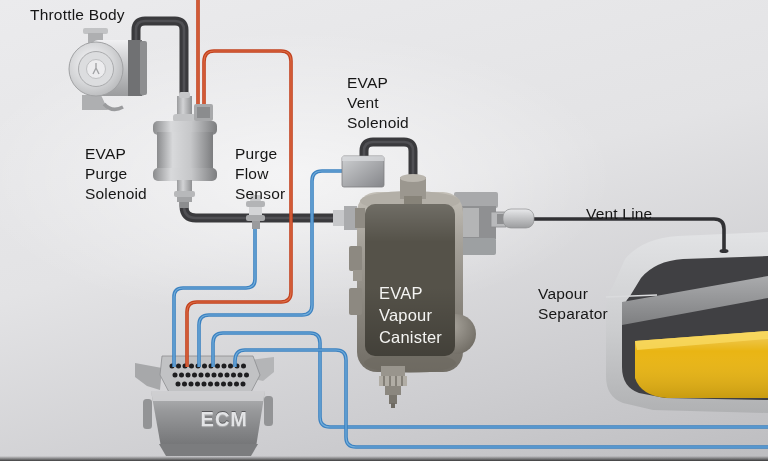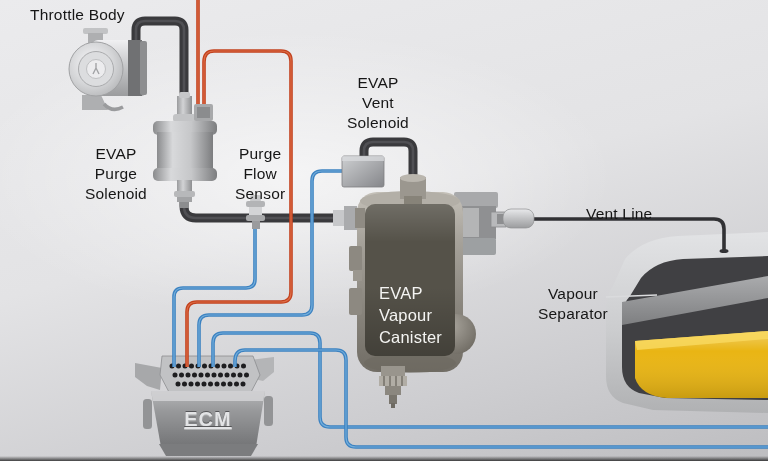--- a/index.html
+++ b/index.html
@@ -5,26 +5,26 @@
   html,body{margin:0;padding:0;background:#777;}
   .stage{
     position:relative;width:768px;height:461px;overflow:hidden;
     background:
       radial-gradient(ellipse 60% 45% at 38% 38%, rgba(255,255,255,.60), rgba(255,255,255,0) 70%),
       linear-gradient(165deg,#ebebed 0%,#e3e3e5 45%,#cdcdd0 78%,#bdbdc0 100%);
     font-family:"Liberation Sans",sans-serif;
   }
   .stage svg{position:absolute;left:0;top:0;}
   .lbl{position:absolute;font:15.5px/20px "Liberation Sans",sans-serif;color:#161616;
-       white-space:pre-line;letter-spacing:.2px;text-align:center;}
+       white-space:pre-line;letter-spacing:.2px;}
   .lbl-white{position:absolute;font:16.5px/22px "Liberation Sans",sans-serif;color:#f4f4f2;
        white-space:pre-line;letter-spacing:.2px;}
   .lbl-ecm{position:absolute;font:bold 20px/24px "Liberation Sans",sans-serif;color:#e3e4e6;
-       letter-spacing:1px;text-align:center;width:80px;
-       text-shadow:0 -1px 0 rgba(70,70,72,.8),0 1px 1px rgba(255,255,255,.35);text-decoration:underline;}
+       letter-spacing:1px;text-align:right;width:80px;
+       text-shadow:0 -1px 0 rgba(70,70,72,.8),0 1px 1px rgba(255,255,255,.35);}
   .h-base{fill:none;stroke-width:9;}
   .h-hi{fill:none;stroke:#5f5f64;stroke-width:2.6;opacity:.6;}
   .w-base{fill:none;stroke-width:3.6;}
   .w-hi-r{fill:none;stroke:#e0714a;stroke-width:1.2;opacity:.9;}
   .w-hi-b{fill:none;stroke:#79b1dd;stroke-width:1.2;opacity:.9;}
   .vent-base{fill:none;stroke-width:3.6;}
   .pins{stroke:#1e1e20;stroke-width:5;stroke-linecap:round;stroke-dasharray:0 6.5;}
   .bottom-edge{position:absolute;left:0;right:0;bottom:0;height:5px;
        background:linear-gradient(to top, rgba(15,15,15,.75), rgba(15,15,15,0));}
 </style>

